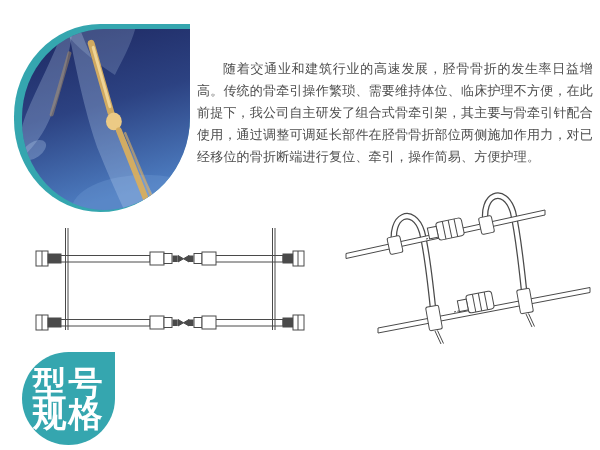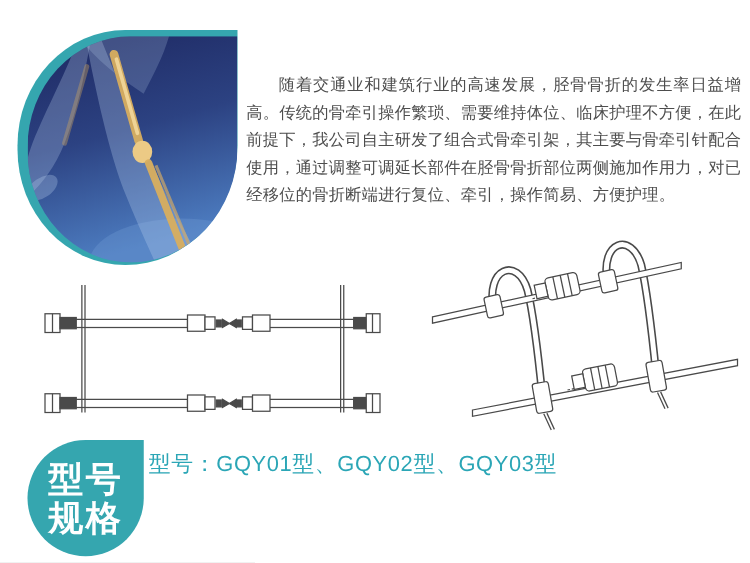--- a/index.html
+++ b/index.html
@@ -22,38 +22,38 @@
   .hero-photo{
     position:absolute;top:5px;right:0;bottom:2px;left:8px;
     border-radius:50% 0 52% 50%;
     overflow:hidden;
   }
   .hero-photo svg{width:100%;height:100%;display:block;}
   
   .intro{
     position:absolute;left:197px;top:58px;width:396px;
     font-size:13px;line-height:22px;color:var(--body-text);
-    text-align:justify;text-indent:2em;letter-spacing:.2px;font-family:Liberation Mono, monospace;
+    text-align:justify;text-indent:2em;letter-spacing:.2px;
   }
   
   .front-drawing{position:absolute;left:20px;top:216px;width:290px;height:124px;}
   .persp-drawing{position:absolute;left:338px;top:192px;width:255px;height:155px;}
   .draw{color:var(--drawing-line);}
   .draw line,.draw path,.draw rect,.draw polygon{stroke:currentColor;stroke-width:1;fill:none;}
   .draw .wf{fill:#ffffff;}
   .draw .df{fill:currentColor;stroke:currentColor;}
   .draw .tube-out{stroke-width:6.5;stroke-linecap:round;}
   .draw .tube-in{stroke:#ffffff;stroke-width:4;stroke-linecap:round;}
   .draw .thread{stroke-dasharray:2 1.5;}
   
   .badge{
     position:absolute;left:22px;top:352px;width:93px;height:93px;
     background:var(--teal);border-radius:50% 0 50% 50%;
     display:flex;flex-direction:column;align-items:center;justify-content:center;
-    color:#ffffff;font-size:28px;font-weight:600;line-height:31px;letter-spacing:2px;
+    color:#ffffff;font-size:34px;font-weight:600;line-height:31px;letter-spacing:2px;
   }
   .spec-lines{
     position:absolute;left:119px;top:357px;
     color:var(--spec-text);font-size:17.5px;font-weight:500;line-height:28px;
     letter-spacing:.5px;white-space:nowrap;
   }
 </style>
 </head>
 <body>
 
@@ -147,16 +147,15 @@
     <line x1="99.5" y1="138.5" x2="105.5" y2="151.5"></line>
     <line x1="188" y1="122" x2="194" y2="135"></line>
     <line x1="190.5" y1="121.5" x2="196.5" y2="134.5"></line>
   </svg>
 
   <div class="badge">
     <div>型号</div>
     <div>规格</div>
   </div>
   <div class="spec-lines">
-    <div>型号：GQY01型、GQY02型、GQY03型</div>
   </div>
 
 </div>
 
 </body></html>

